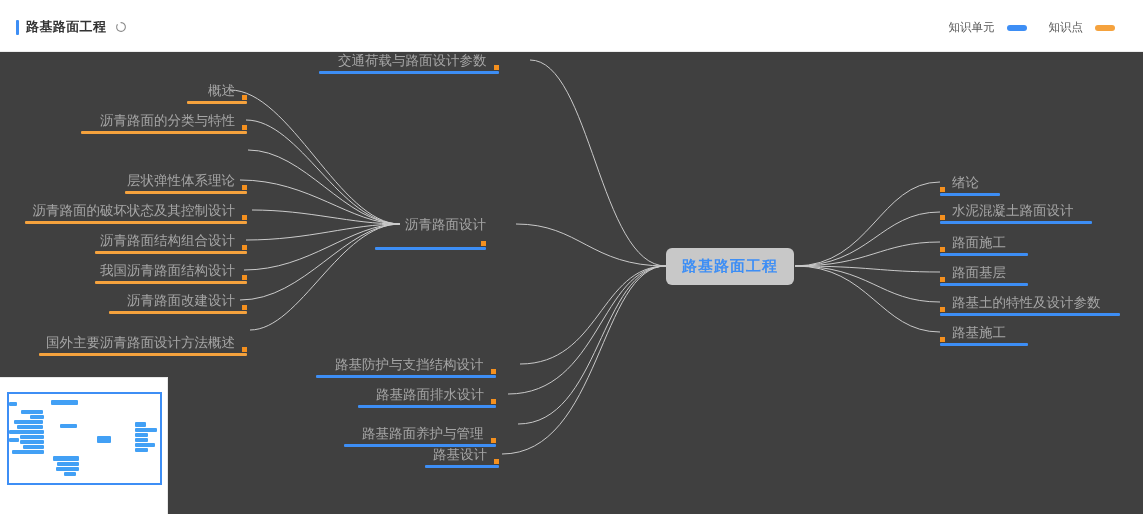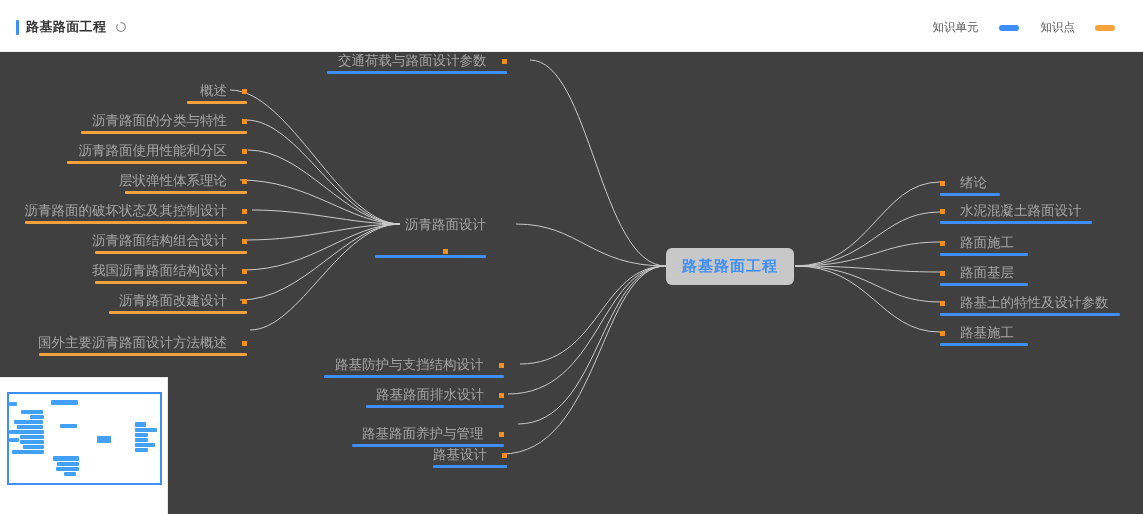--- a/index.html
+++ b/index.html
@@ -50,21 +50,21 @@
     cursor: pointer;
   }
   .refresh-icon svg { display: block; }
 
   .legend {
     position: absolute;
     right: 28px; top: 20px;
     display: flex; align-items: center; gap: 22px;
   }
   .legend-item {
-    display: flex; align-items: center; gap: 20px; text-align: center;
+    display: flex; align-items: center; gap: 12px; text-align: center;
   }
   .legend-label {
     font-size: 11.5px;
     color: #555;
   }
   .legend-swatch {
     width: 20px; height: 6px;
     border-radius: 3px;
   }
   .sw-blue { background: #3d8ef5; }
@@ -81,22 +81,22 @@
     position: absolute;
     left: 0; top: 0;
     width: 1143px; height: 462px;
     pointer-events: none;
   }
 
   
   .node {
     position: absolute;
     display: flex;
-    align-items: center;
-    gap: 15px;
+    align-items: flex-end;
+    gap: 7px;
     white-space: nowrap;
     cursor: pointer;
     z-index: 10;
   }
   .node .label {
     font-size: 13.5px;
     color: #a6a6a6;
     line-height: 17px;
   }
   .bullet {
@@ -241,25 +241,20 @@
 
     <div class="node left" style="left:172px; top:30px; width:75px; justify-content:flex-end;">
       <span class="label">概述</span>
       <span class="bullet"></span>
       <span class="underline u-orange" style="width:60px;"></span>
     </div>
     <div class="node left" style="left:68px; top:60px; width:179px; justify-content:flex-end;">
       <span class="label">沥青路面的分类与特性</span>
       <span class="bullet"></span>
       <span class="underline u-orange" style="width:166px;"></span>
-    </div>
-    <div class="node left" style="left:55px; top:90px; width:192px; justify-content:flex-end;">
-      <span class="label">沥青路面使用性能和分区</span>
-      <span class="bullet"></span>
-      <span class="underline u-orange" style="width:180px;"></span>
     </div>
     <div class="node left" style="left:110px; top:120px; width:137px; justify-content:flex-end;">
       <span class="label">层状弹性体系理论</span>
       <span class="bullet"></span>
       <span class="underline u-orange" style="width:122px;"></span>
     </div>
     <div class="node left" style="left:14px; top:150px; width:233px; justify-content:flex-end;">
       <span class="label">沥青路面的破坏状态及其控制设计</span>
       <span class="bullet"></span>
       <span class="underline u-orange" style="width:222px;"></span>

